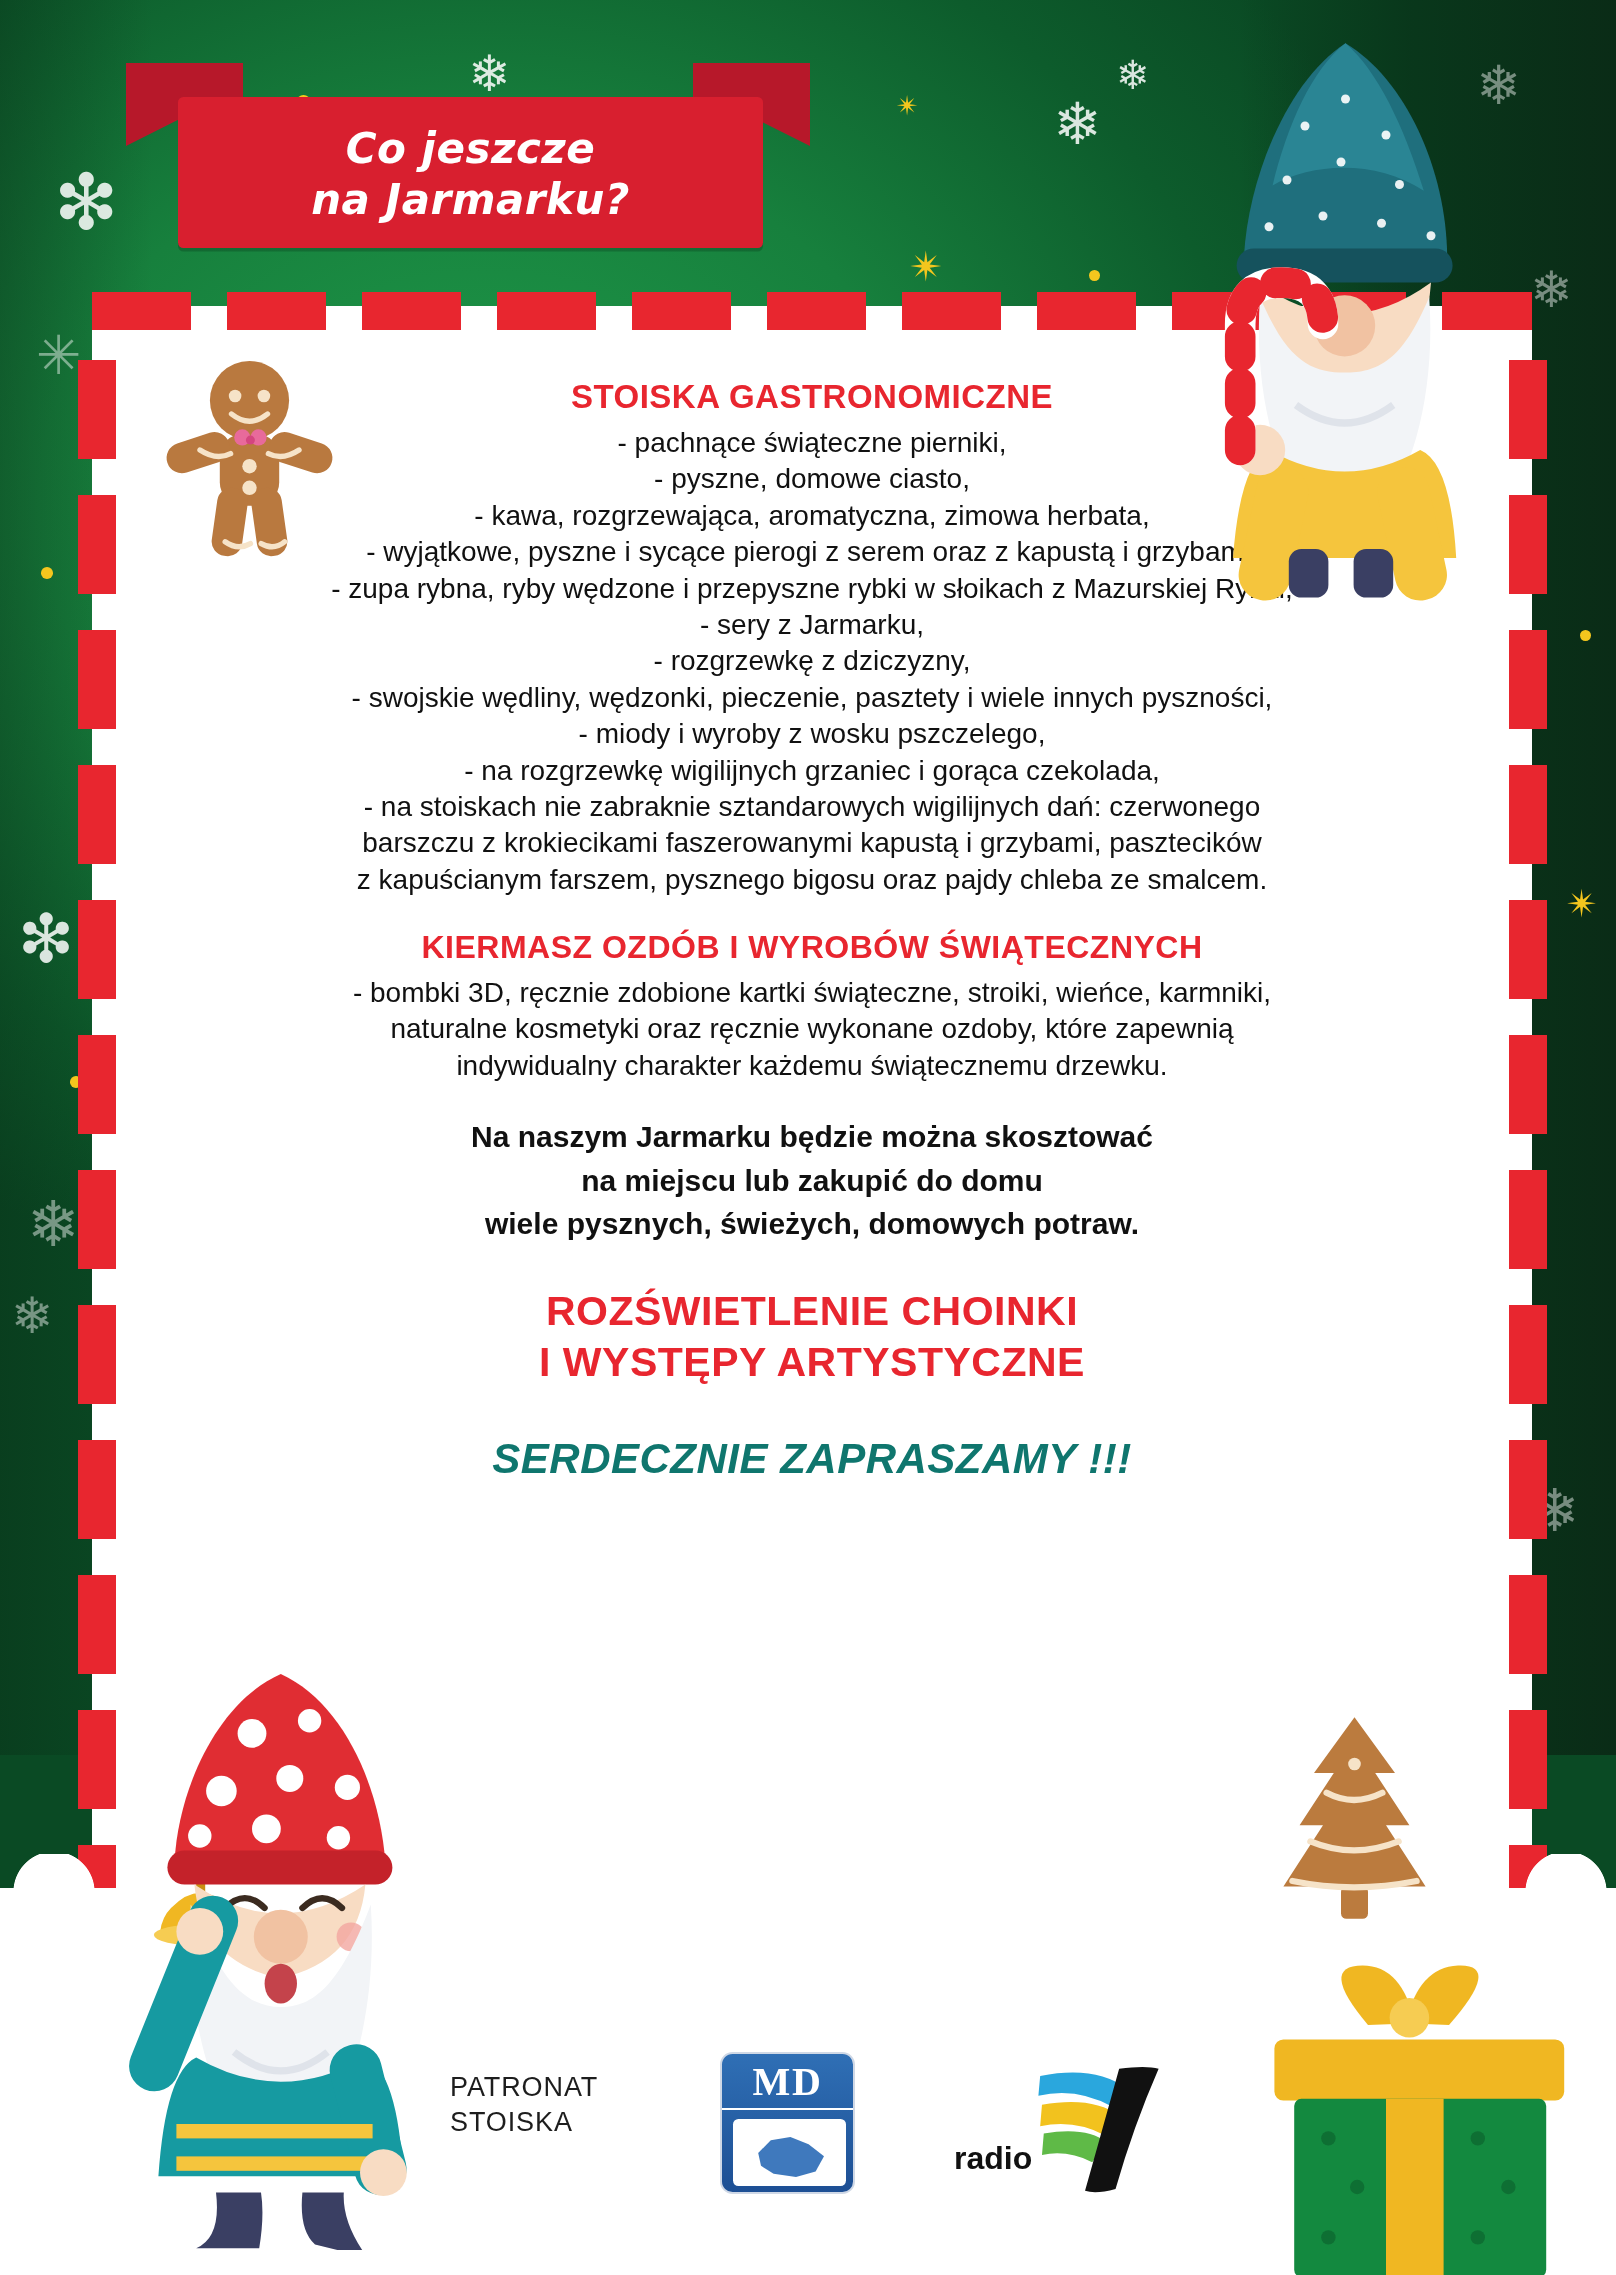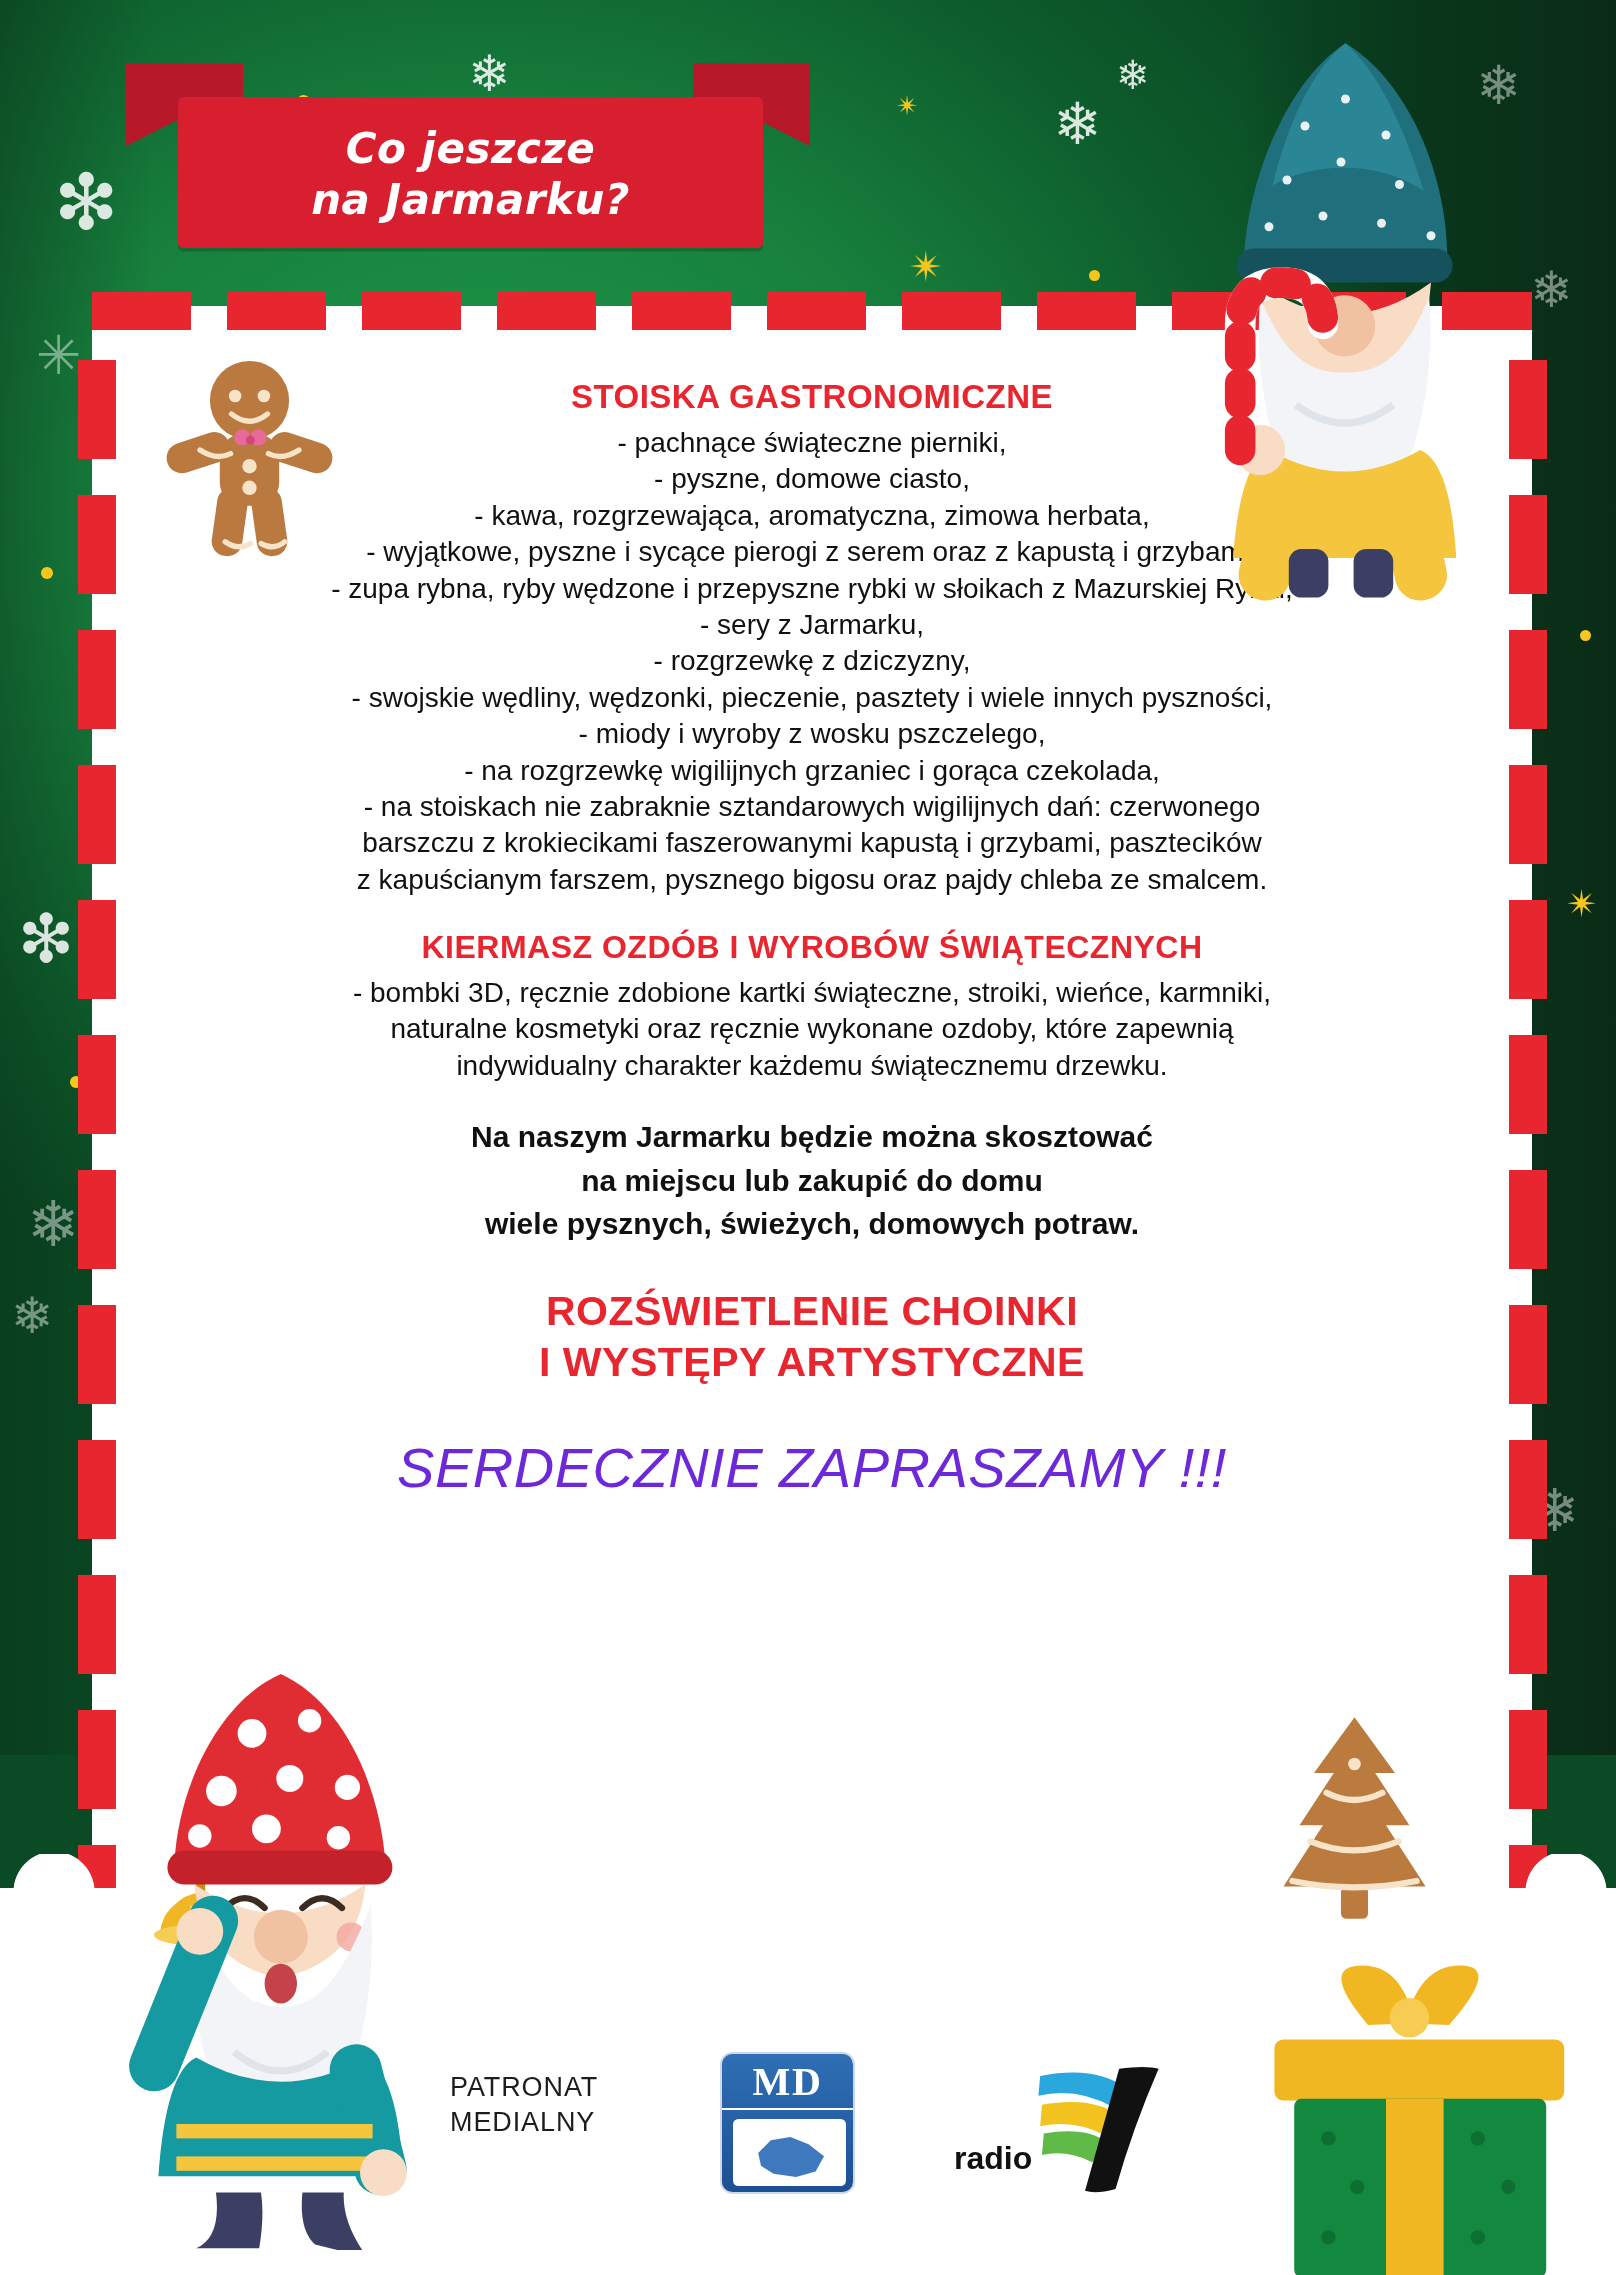--- a/index.html
+++ b/index.html
@@ -136,24 +136,24 @@
 
   .big-red {
     color: #e8262f;
     font-weight: bold;
     font-size: 41px;
     line-height: 1.25;
     letter-spacing: 0.5px;
   }
 
   .invite {
-    color: #6d28d9;
-    font-weight: normal;
+    color: #0f766e;
+    font-weight: bold;
     font-style: italic;
-    font-size: 56px;
+    font-size: 42px;
     letter-spacing: 0.5px;
   }
 
   
   .bottom-white {
     position: absolute;
     left: 0; bottom: 0;
     width: 1617px; height: 387px;
     background: #ffffff;
   }
@@ -519,21 +519,21 @@
         <circle cx="96" cy="306" r="8"></circle>
           <circle cx="262" cy="196" r="8"></circle>
         <circle cx="296" cy="250" r="8"></circle>
           <circle cx="262" cy="306" r="8"></circle>
       </g>
     </svg>
   </div>
 
   <div class="patronat">
     <div>PATRONAT</div>
-    <div>MEDIALNY</div>
+    <div>STOISKA</div>
   </div>
 
   <div class="md-logo">
     <div class="md-top">MD</div>
     <div class="md-bot"></div>
     <div class="md-shape"></div>
   </div>
 
   <div class="radio-logo">
     <svg class="swoosh" viewBox="0 0 146 145">

